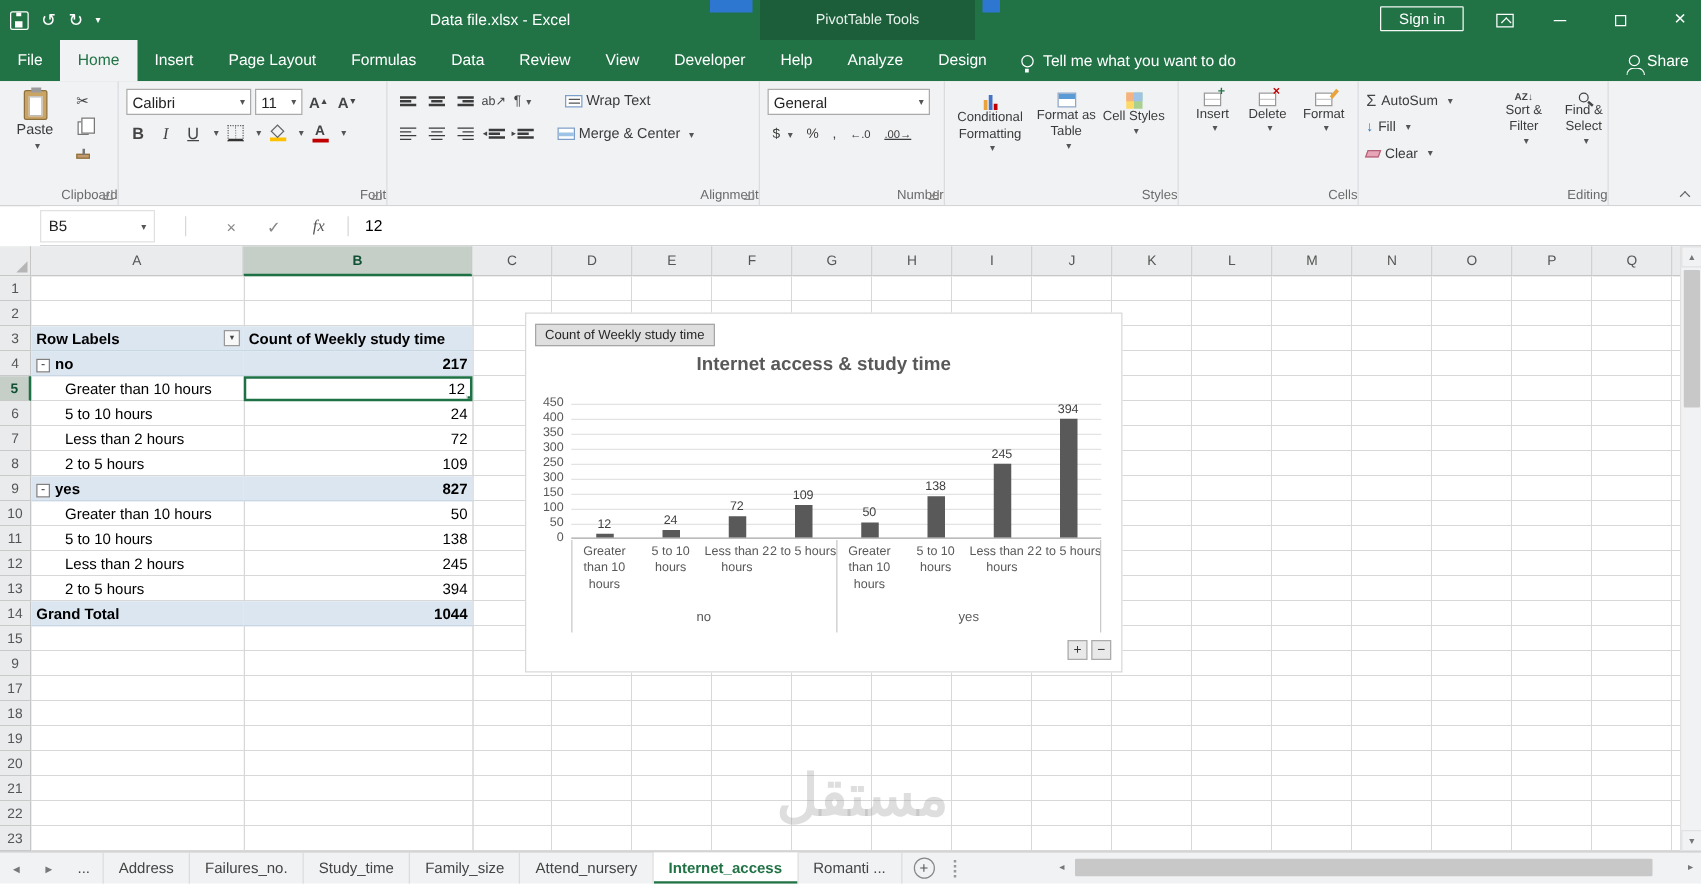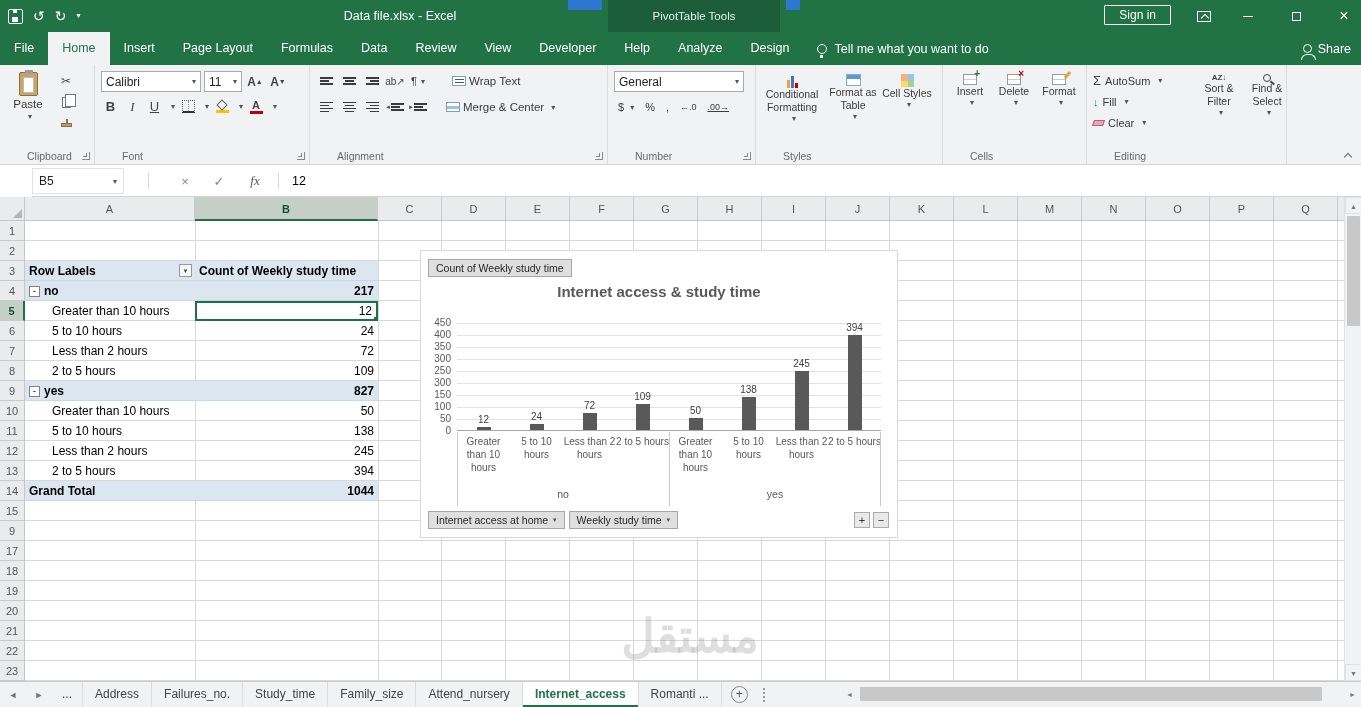--- a/index.html
+++ b/index.html
@@ -32,21 +32,21 @@
   .tellme { display:flex; align-items:center; gap:7px; padding:0 14px; font-size:12.5px; }
   .icon-bulb { width:10px; height:10px; border:1.5px solid #fff; border-radius:50%; position:relative; display:inline-block; }
   .icon-bulb::after { content:""; position:absolute; left:2px; top:10px; width:3px; height:3px; background:#fff; }
   .tabrow-share { position:absolute; right:10px; top:0; height:33px; display:flex; align-items:center; gap:6px; font-size:12.5px; color:#fff; }
   .icon-person { width:9px; height:9px; border:1.5px solid #fff; border-radius:50%; position:relative; display:inline-block; }
   .icon-person::after { content:""; position:absolute; left:-3px; top:9px; width:13px; height:5px; border:1.5px solid #fff; border-bottom:none; border-radius:6px 6px 0 0; }
 
   
   .ribbon { position:absolute; left:0; top:65px; width:100%; height:100px; background:#F1F2F4; border-bottom:1px solid #D2D4D6; display:flex; }
   .rgroup { position:relative; height:100%; border-right:1px solid #DADCDE; flex:none; }
-  .glabel { position:absolute; bottom:2px; left:0; right:0; text-align:left; font-size:10.5px; color:#6A6A6A;margin-left:27px; }
+  .glabel { position:absolute; bottom:2px; left:0; right:0; text-align:right; font-size:10.5px; color:#6A6A6A;margin-left:27px; }
   .launcher { position:absolute; bottom:4px; right:4px; width:8px; height:8px; border-right:1px solid #888; border-bottom:1px solid #888; }
   .launcher::after { content:""; position:absolute; right:2px; bottom:2px; width:3px; height:3px; border-right:1px solid #888; border-bottom:1px solid #888; }
   .rrow1 { position:absolute; top:6px; left:6px; display:flex; align-items:center; gap:3px; }
   .rrow2 { position:absolute; top:32px; left:6px; display:flex; align-items:center; gap:3px; }
   .combo { border:1px solid #ABABAB; background:#fff; height:21px; font-size:12px; color:#222; display:flex; align-items:center; justify-content:space-between; padding:0 4px; }
   .dd { font-size:8px; color:#555; margin-left:4px; }
   .sbtn { width:20px; height:19px; display:inline-flex; align-items:center; justify-content:center; font-size:12px; color:#444; }
   .tbtn { height:20px; display:inline-flex; align-items:center; gap:3px; font-size:11.5px; color:#3B3B3B; padding:0 3px; white-space:nowrap; }
   .bigbtn { position:absolute; top:5px; display:flex; flex-direction:column; align-items:center; width:46px; height:74px; gap:2px; padding-top:2px; }
   .bb-label { font-size:11.5px; color:#3B3B3B; }
@@ -685,30 +685,20 @@
         <div class="cat">Less than 2 hours</div>
         <div class="cat">2 to 5 hours</div>
       </div>
     <div class="cgroups" id="chart-groups">
         <div class="cgroup">no</div>
         <div class="cgroup">yes</div>
       </div>
     <div class="vsep" style="left:36px;"></div>
     <div class="vsep" style="left:248px;"></div>
     <div class="vsep" style="left:459px;"></div>
-    <div class="cfield-bottom" id="chart-axis-fields">
-        <div class="cfield">
-          <span>Internet access at home</span>
-          <span class="dd">▾</span>
-        </div>
-        <div class="cfield">
-          <span>Weekly study time</span>
-          <span class="dd">▾</span>
-        </div>
-      </div>
     <div class="pmbtns">
       <div class="pmbtn">+</div>
       <div class="pmbtn">−</div>
     </div>
   </div>
 
   <div class="tabbar">
     <div class="tb-nav">◄</div>
     <div class="tb-nav">►</div>
     <div class="sheet-tabs" id="sheet-tabs">

